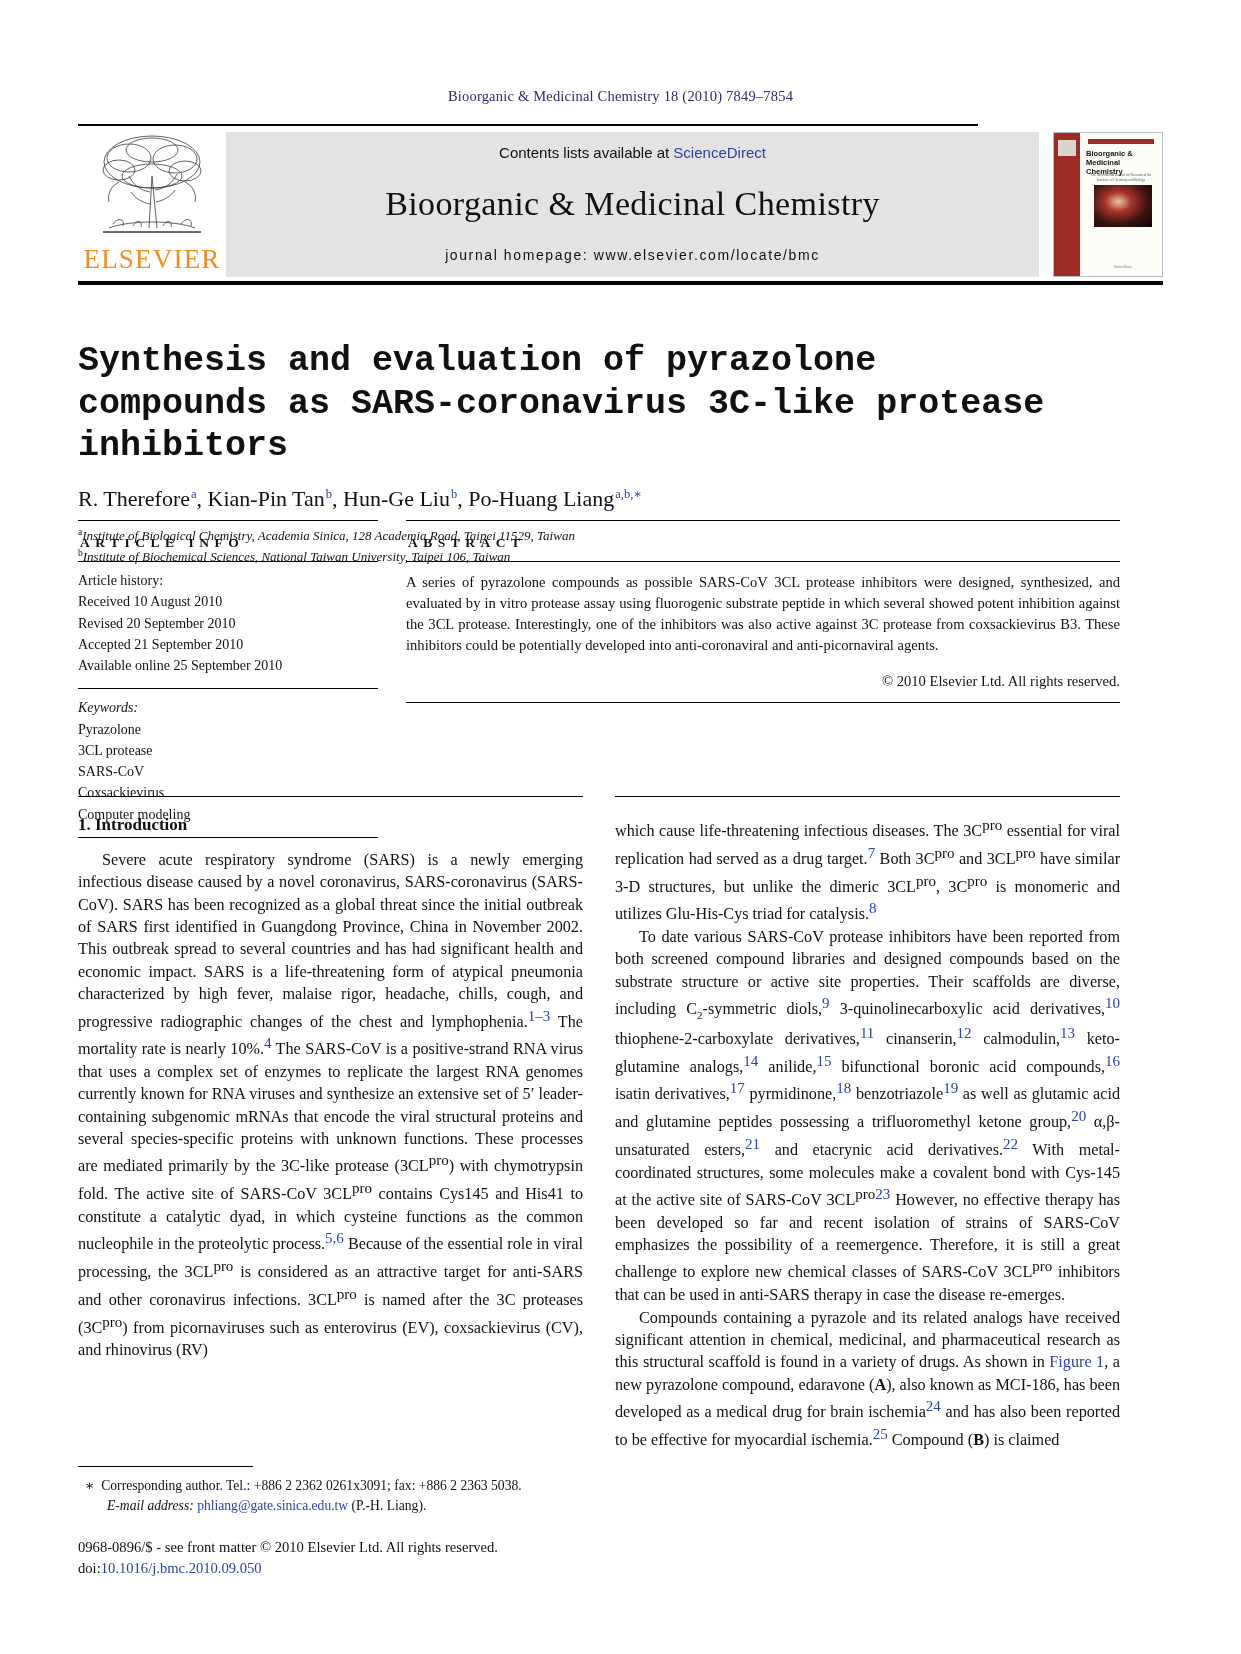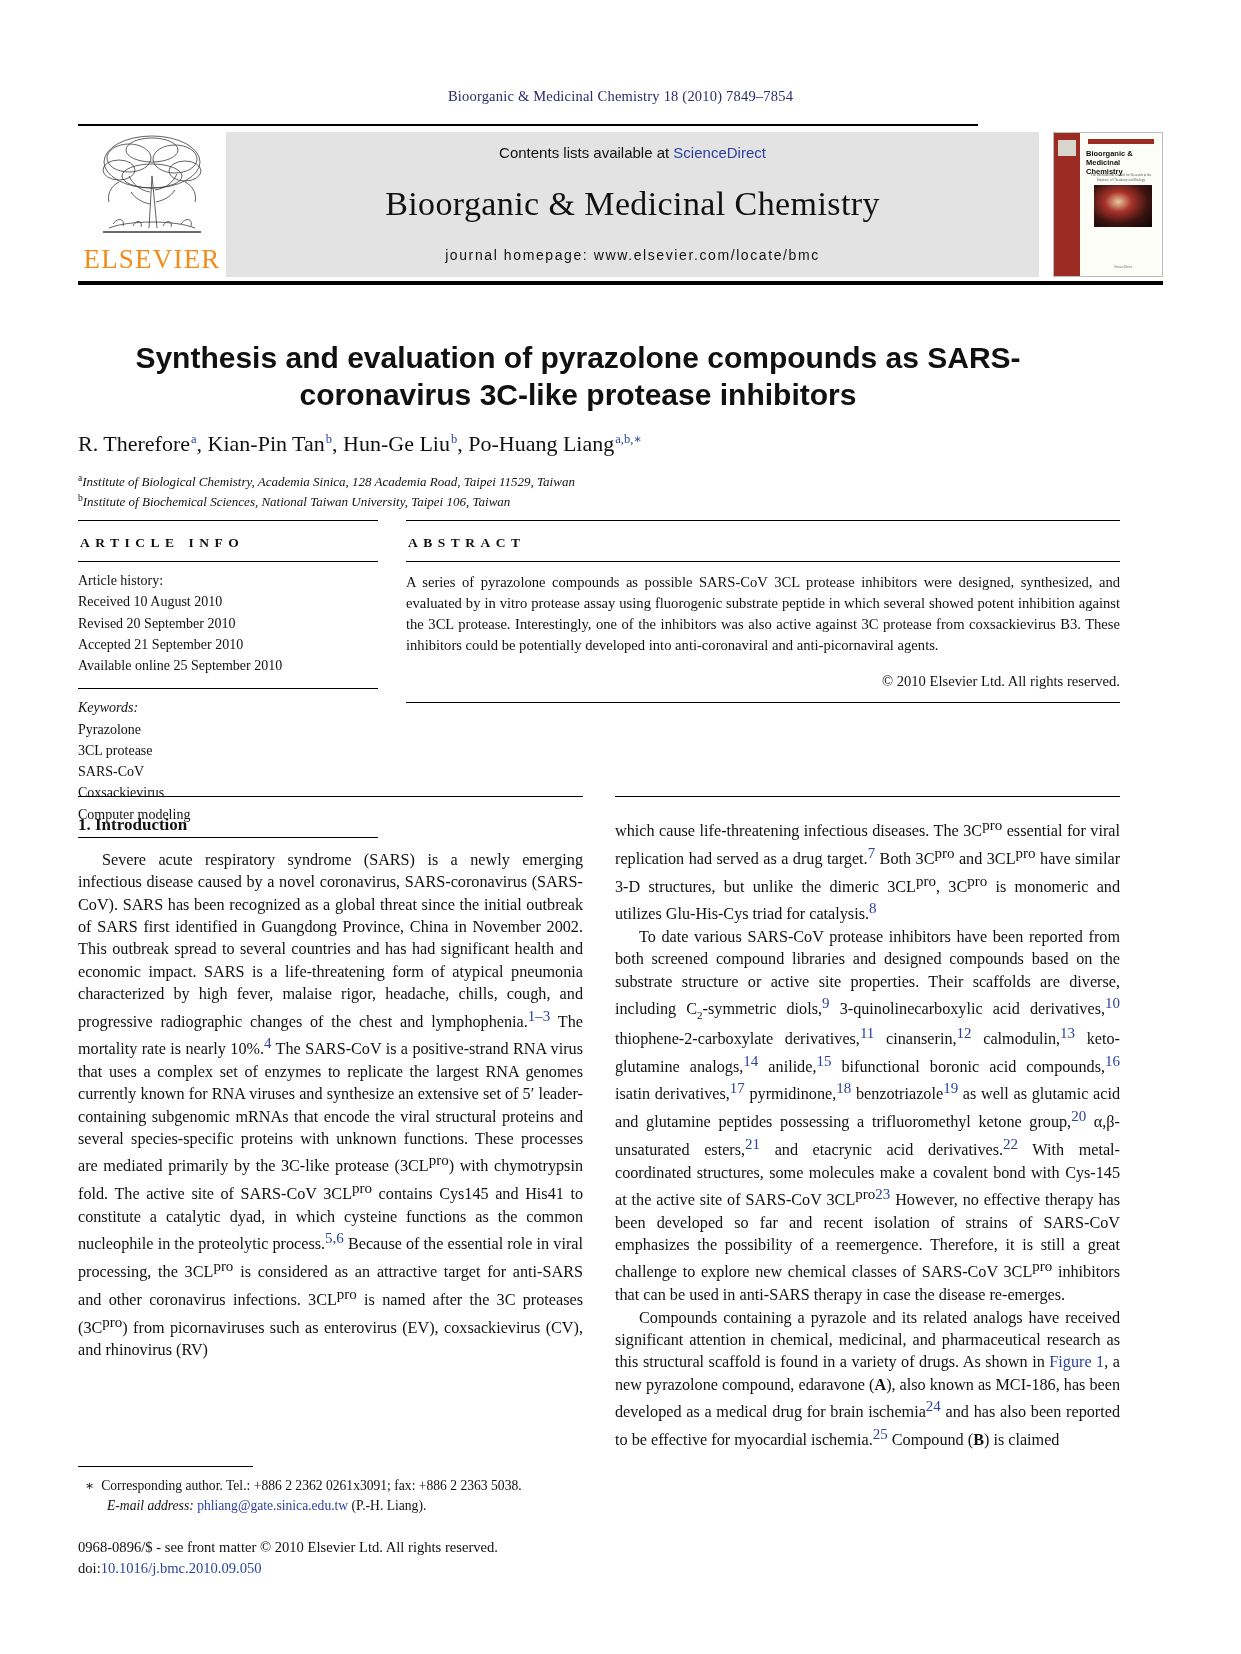--- a/index.html
+++ b/index.html
@@ -169,27 +169,26 @@
   }
 
   
   .title-block {
     position: absolute;
     top: 340px;
     left: 78px;
     width: 1000px;
   }
   .art-title {
-    font-family: Liberation Sans, sans-serif;
+    font-family: Liberation Mono, monospace;
     font-weight: bold;
-    font-size: 30px;
+    font-size: 35px;
     line-height: 1.22;
     color: #111;
     margin: 0 0 18px 0;
-    text-align: center;
   }
   .authors {
     font-size: 22px;
     color: #111;
     margin-bottom: 14px;
   }
   .authors sup {
     font-size: 12.5px;
     color: #2b3f9e;
     vertical-align: super;

